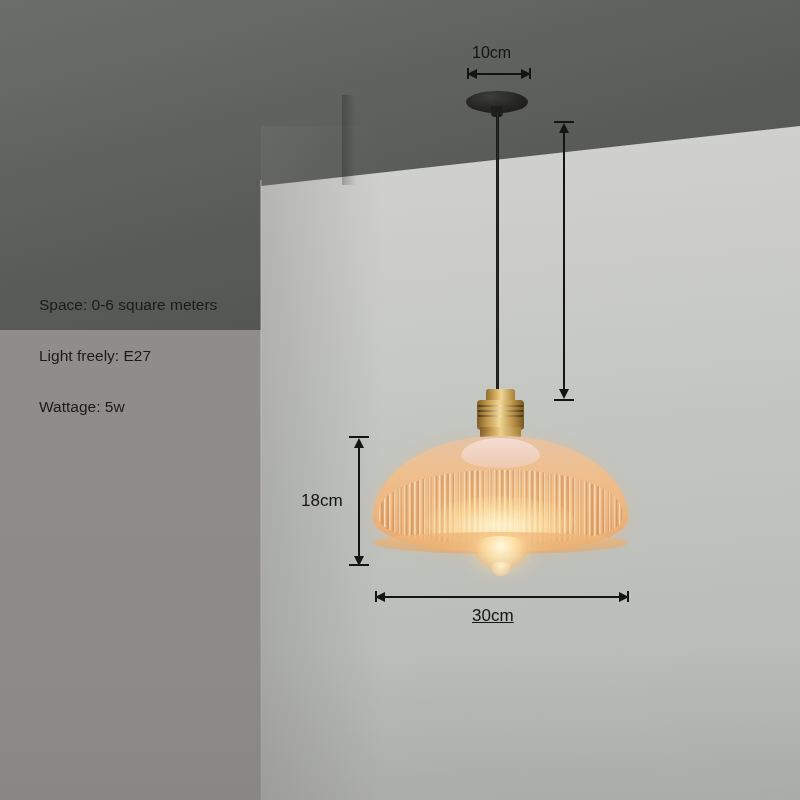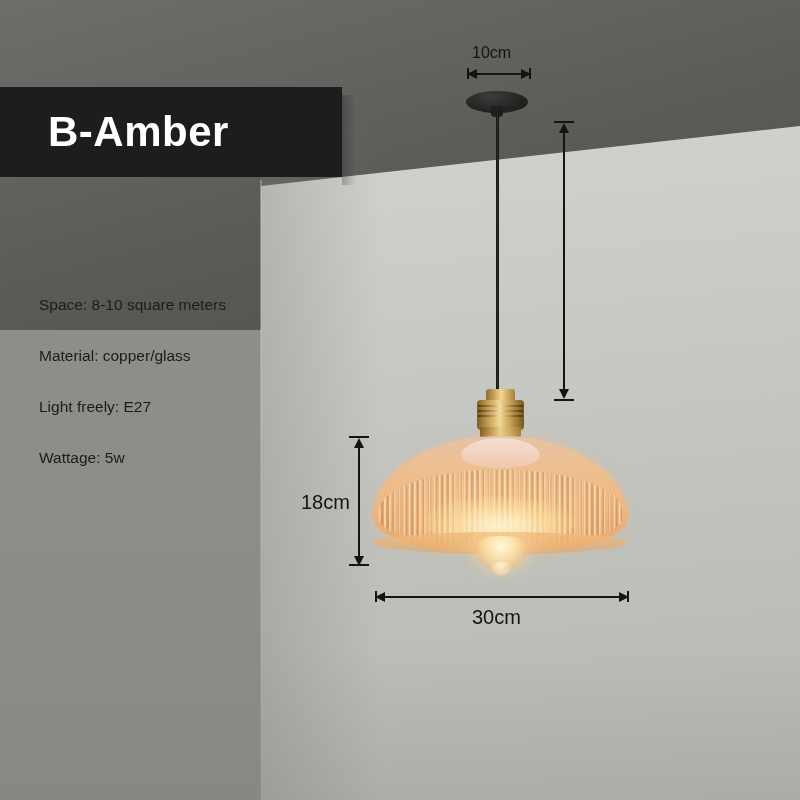--- a/index.html
+++ b/index.html
@@ -92,21 +92,21 @@
   .finial{position:absolute;left:101px;top:100px;width:54px;height:34px;
     background:radial-gradient(ellipse at 50% 30%,rgba(255,250,226,.98) 0%,rgba(255,228,168,.85) 40%,rgba(240,186,124,.70) 75%,rgba(226,164,104,.5) 100%);
     border-radius:46% 46% 50% 50%/30% 30% 70% 70%;
     box-shadow:0 0 18px rgba(255,221,160,.75);}
   .finial-tip{position:absolute;left:118px;top:126px;width:20px;height:14px;
     background:radial-gradient(ellipse at 50% 25%,rgba(255,243,205,.95),rgba(235,180,118,.45));
     border-radius:40% 40% 55% 55%/30% 30% 70% 70%;}
 
   
   .dimtext{position:absolute;color:#141414;font-size:16px;white-space:nowrap;}
-  .dimtext.big{font-size:20px;}
+  .dimtext.big{font-size:17px;}
   .hline{position:absolute;height:1.6px;background:#141414;}
   .vline{position:absolute;width:1.6px;background:#141414;}
   .tick-h{position:absolute;width:1.6px;height:11px;background:#141414;}
   .tick-v{position:absolute;height:1.6px;width:20px;background:#141414;}
   .ar{position:absolute;width:0;height:0;}
   .ar-l{border-top:5px solid transparent;border-bottom:5px solid transparent;border-right:10px solid #141414;}
   .ar-r{border-top:5px solid transparent;border-bottom:5px solid transparent;border-left:10px solid #141414;}
   .ar-u{border-left:5px solid transparent;border-right:5px solid transparent;border-bottom:10px solid #141414;}
   .ar-d{border-left:5px solid transparent;border-right:5px solid transparent;border-top:10px solid #141414;}
 </style>
@@ -118,27 +118,23 @@
   <div class="room">
     <div class="wall-left"></div>
     <div class="ceiling-dark"></div>
     <div class="wall-right"></div>
     <div class="wall-seam"></div>
     <div class="corner-shade"></div>
     <div class="floor-fade"></div>
   </div>
 
   <div class="banner-shadow"></div>
-  <div class="banner">
-    <span class="banner-text">B-Amber</span>
-  </div>
 
   <div class="specs">
-    <div class="spec-row">Space: 8-10 square meters</div>
-    <div class="spec-row">Material: copper/glass</div>
+    <div class="spec-row">Space: 0-6 square meters</div>
     <div class="spec-row">Light freely: E27</div>
     <div class="spec-row">Wattage: 5w</div>
   </div>
 
   <div class="canopy"></div>
   <div class="canopy-nut"></div>
   <div class="cord"></div>
 
   <div class="socket">
     <div class="socket-top"></div>
@@ -178,15 +174,15 @@
   <div class="vline" style="left:358px;top:441px;height:122px;"></div>
   <div class="ar ar-u" style="left:354px;top:438px;"></div>
   <div class="ar ar-d" style="left:354px;top:556px;"></div>
   <div class="dimtext big" style="left:301px;top:491px;">18cm</div>
 
   <div class="tick-h" style="left:375px;top:591px;"></div>
   <div class="tick-h" style="left:627px;top:591px;"></div>
   <div class="hline" style="left:379px;top:596px;width:246px;"></div>
   <div class="ar ar-l" style="left:375px;top:592px;"></div>
   <div class="ar ar-r" style="left:619px;top:592px;"></div>
-  <div class="dimtext big" style="left:472px;top:606px;">30cm</div>
+  <div class="dimtext big" style="left:472px;top:606px;text-decoration:underline;">30cm</div>
 
 </div>
 
 </body></html>

